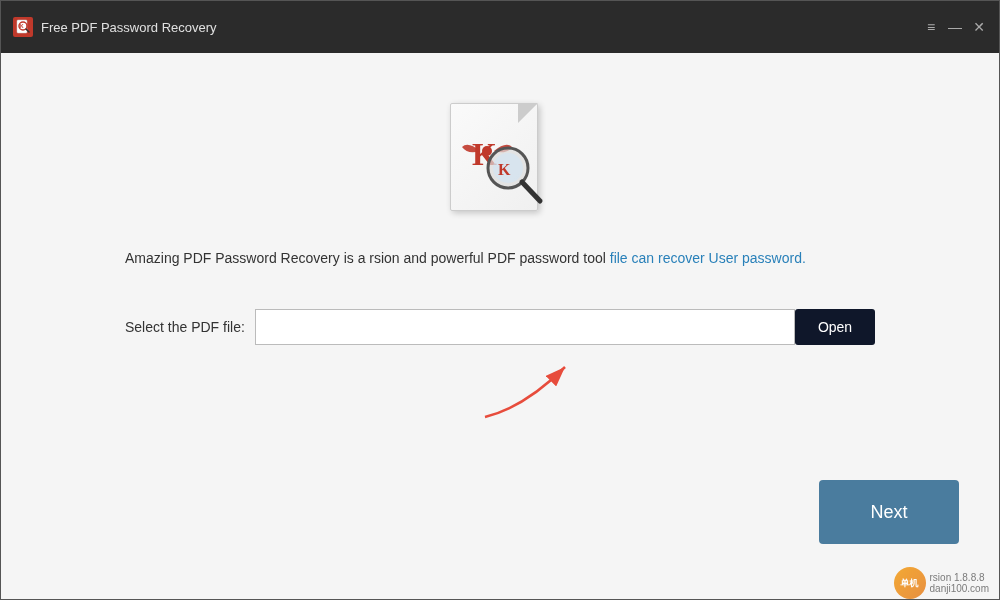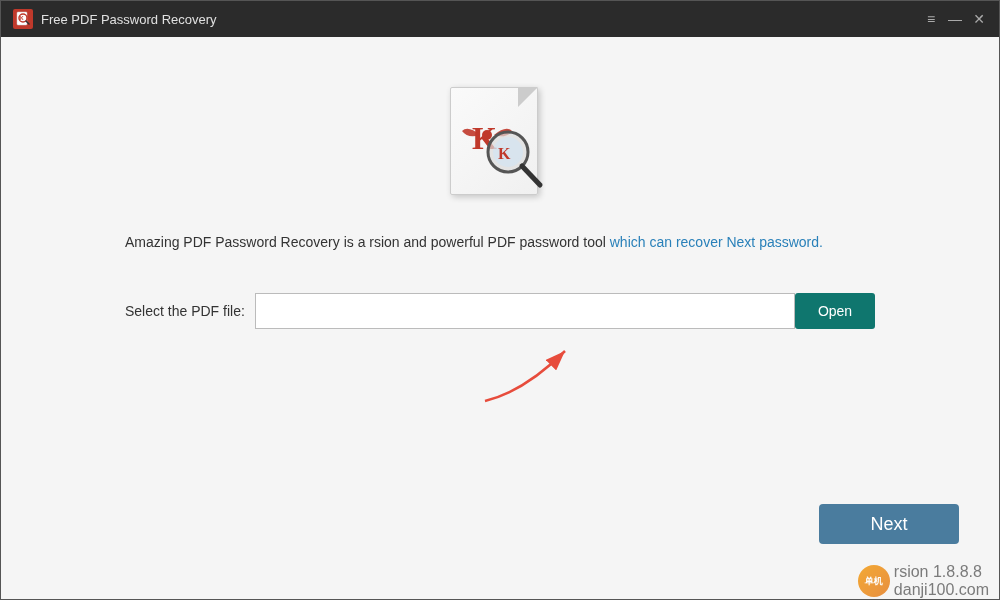--- a/index.html
+++ b/index.html
@@ -20,21 +20,21 @@
       width: 1000px;
       height: 600px;
       display: flex;
       flex-direction: column;
       background: #f5f5f5;
       border: 1px solid #555;
     }
 
     .title-bar {
       background: #2b2b2b;
-      height: 36px;
+      height: 52px;
       display: flex;
       align-items: center;
       padding: 0 12px;
       flex-shrink: 0;
     }
 
     .title-bar-icon {
       width: 20px;
       height: 20px;
       margin-right: 8px;
@@ -124,42 +124,42 @@
       flex: 1;
       height: 36px;
       border: 1px solid #bbb;
       background: white;
       padding: 0 8px;
       font-size: 13px;
       outline: none;
     }
 
     .open-btn {
-      background: #0f766e;
+      background: #0f172a;
       color: white;
       border: none;
       height: 36px;
       padding: 0 22px;
       font-size: 14px;
       cursor: pointer;
       border-radius: 3px;
       min-width: 80px;
     }
 
     .next-btn-row {
       position: absolute;
       bottom: 55px;
       right: 40px;
     }
 
     .next-btn {
       background: #4a7c9e;
       color: white;
       border: none;
-      height: 40px;
+      height: 64px;
       padding: 0 38px;
       font-size: 18px;
       font-weight: 500;
       cursor: pointer;
       border-radius: 4px;
       min-width: 140px;
     }
 
     .watermark {
       position: absolute;
@@ -249,21 +249,21 @@
           <circle cx="58" cy="65" r="15" fill="rgba(200,230,255,0.4)" stroke="none"></circle>
 
           <line x1="72" y1="79" x2="90" y2="98" stroke="#333" stroke-width="5" stroke-linecap="round"></line>
 
           <text x="48" y="72" font-size="16" font-weight="bold" fill="#c0392b" font-family="serif">K</text>
         </svg>
       </div>
     </div>
 
     <div class="description-text">
-      <span>Amazing PDF Password Recovery is a rsion and powerful PDF password tool </span><span class="highlight">which can recover Next password.</span>
+      <span>Amazing PDF Password Recovery is a rsion and powerful PDF password tool </span><span class="highlight">file can recover User password.</span>
     </div>
 
     <div class="file-select-row">
       <span class="file-select-label">Select the PDF file:</span>
       <input class="file-input" type="text" placeholder="" style="">
       <button class="open-btn">Open</button>
 
       <svg class="arrow-svg" style="position:absolute;top:38px;left:340px;pointer-events:none;" width="160" height="80">
         <defs>
           <marker id="arrowhead" markerWidth="8" markerHeight="6" refX="8" refY="3" orient="auto">
@@ -274,21 +274,21 @@
       </svg>
     </div>
 
     <div class="next-btn-row">
       <button class="next-btn">Next</button>
     </div>
 
     <div class="watermark">
       <div style="display:flex;align-items:center;gap:4px;">
         <div style="width:32px;height:32px;border-radius:50%;background:linear-gradient(135deg,#f39c12,#e67e22);display:flex;align-items:center;justify-content:center;font-size:9px;color:white;font-weight:bold;">单机</div>
-        <div style="font-size:16px;color:#666;">
+        <div style="font-size:10px;color:#666;">
           <div>rsion 1.8.8.8</div>
           <div>danji100.com</div>
         </div>
       </div>
     </div>
 
   </div>
 </div>
 
 </body></html>

